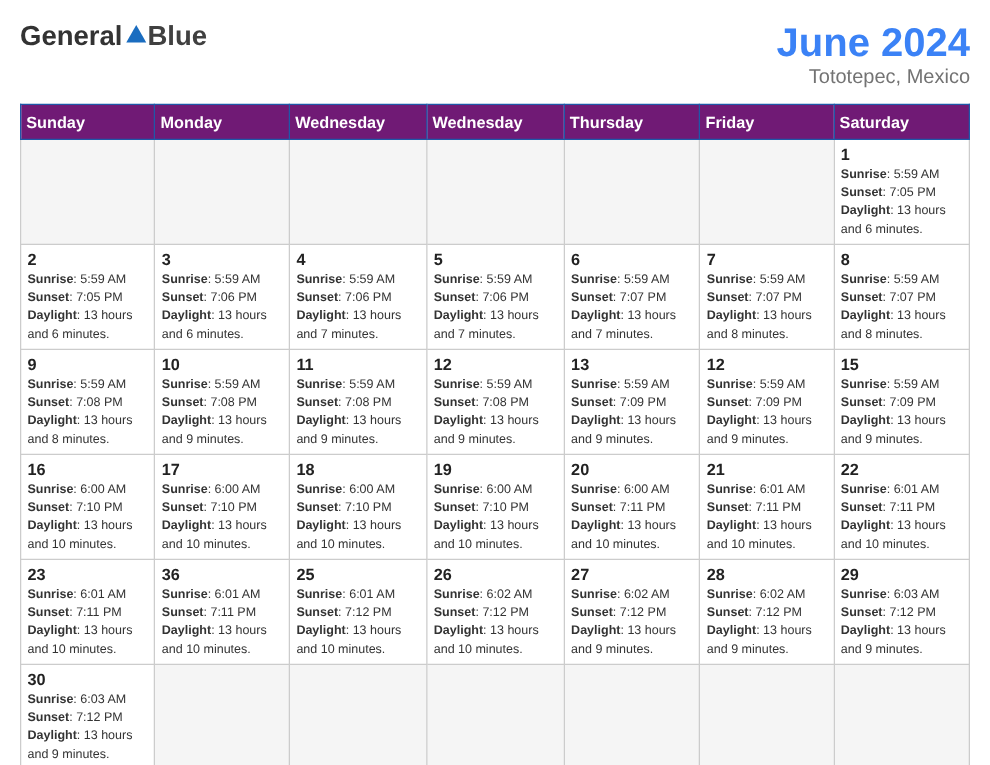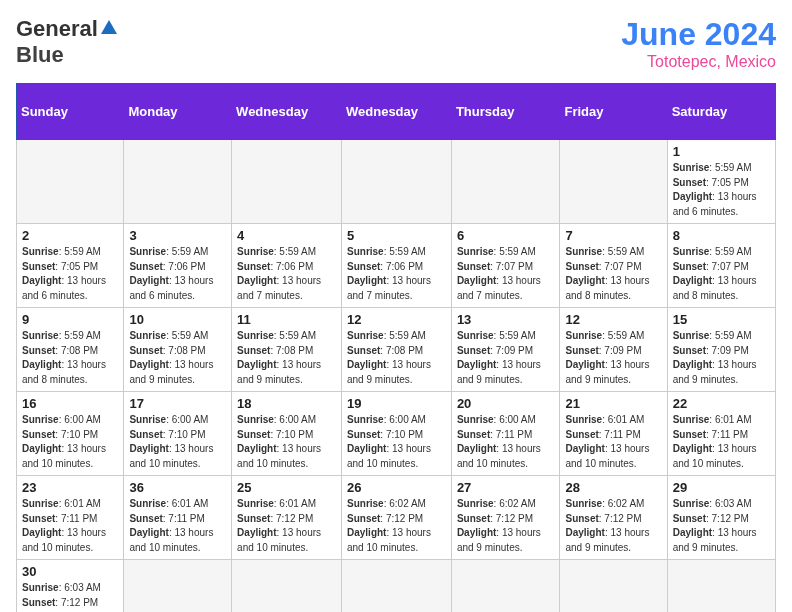--- a/index.html
+++ b/index.html
@@ -11,47 +11,46 @@
       padding: 16px;
     }
     .header {
       display: flex;
       justify-content: space-between;
       align-items: flex-start;
       margin-bottom: 12px;
     }
     .logo {
       display: flex;
-      flex-direction: column;
       align-items: flex-start;
     }
     .title-block {
       text-align: right;
     }
     .title-month {
       font-size: 32px;
       font-weight: bold;
       color: #3b82f6;
     }
     .title-location {
       font-size: 16px;
-      color: #ec4899;
+      color: #737373;
       text-align: right;
     }
     .calendar {
       width: 100%;
       border-collapse: collapse;
       border: 1px solid #ccc;
     }
     .calendar th {
-      background: #6d28d9;
+      background: #701a75;
       color: #fff;
       font-size: 13px;
       font-weight: bold;
-      padding: 20px 4px;
+      padding: 6px 4px;
       text-align: left;
       border: 1px solid #1f58a8;
     }
     .calendar td {
       vertical-align: top;
       border: 1px solid #ccc;
       padding: 4px 5px;
       width: 113px;
       min-height: 80px;
       background: #fff;

